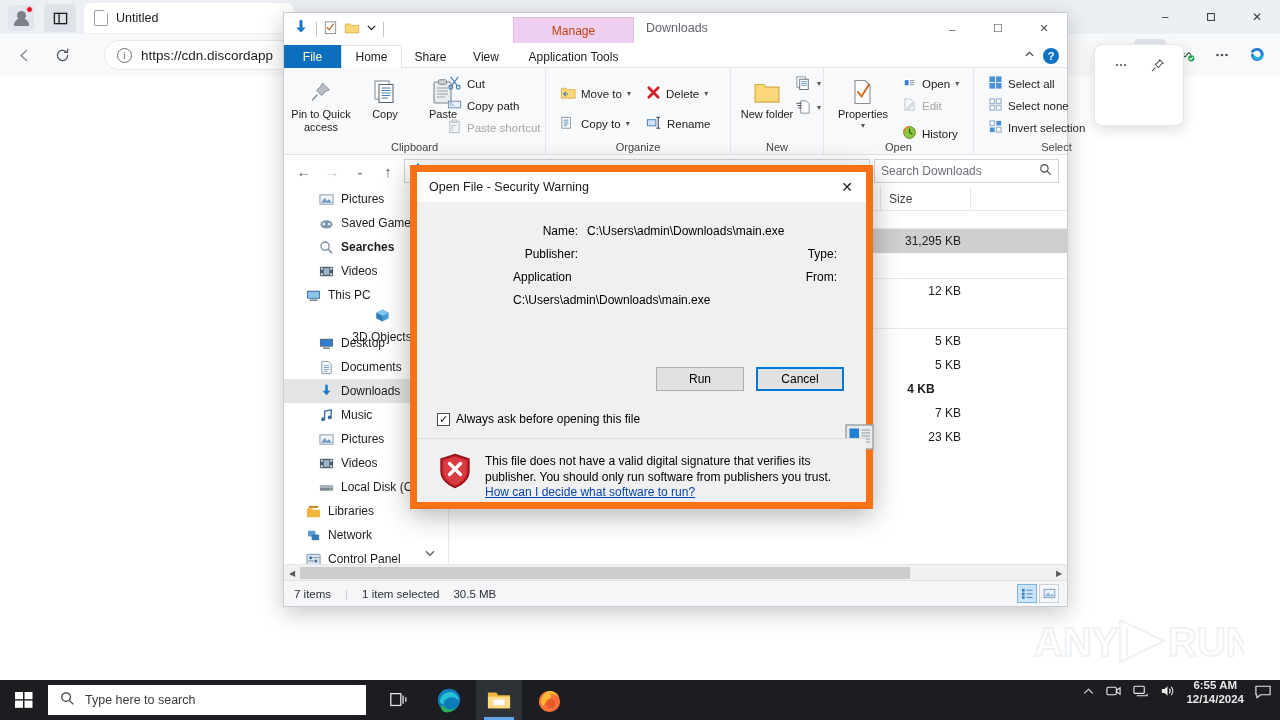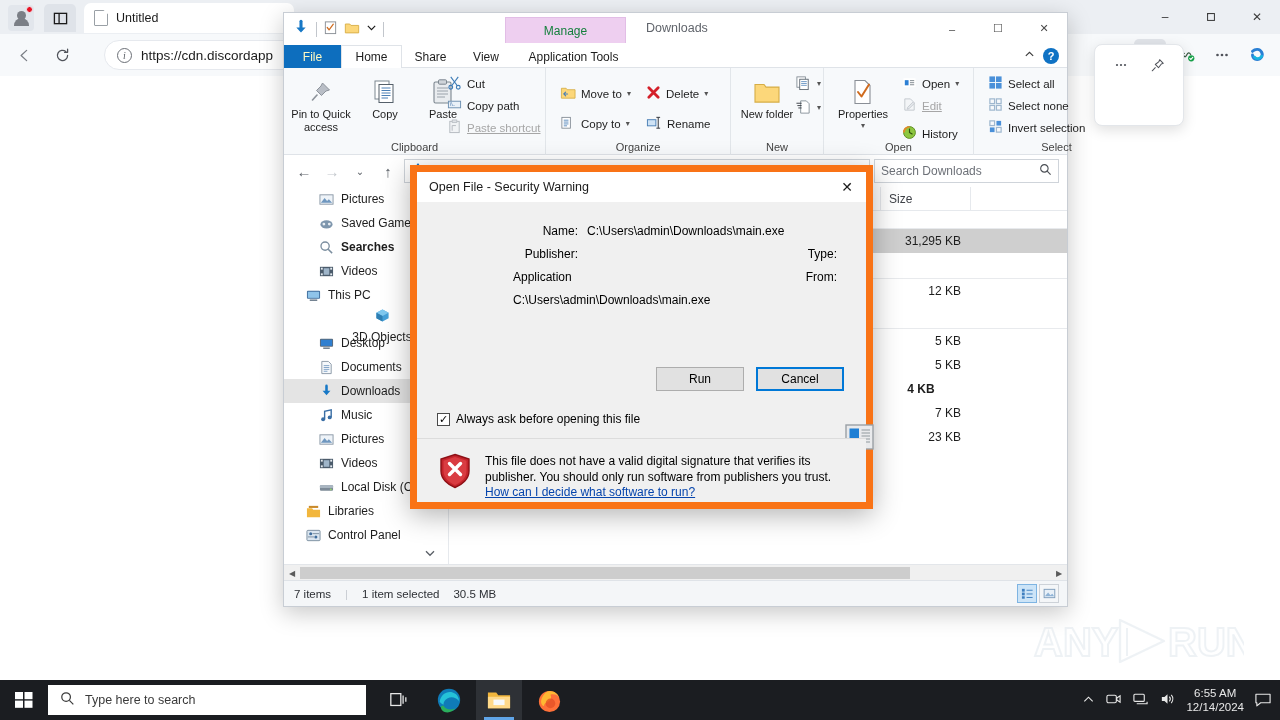--- a/index.html
+++ b/index.html
@@ -80,24 +80,24 @@
   .explorer {
     position: absolute; left: 283px; top: 12px; width: 785px; height: 595px;
     background: #ffffff; border: 1px solid #c8cdd4;
     box-shadow: 0 6px 22px rgba(0,0,0,.22);
     font-size: 12px; color: #1d1d1d;
   }
   .ex-titlebar { position: relative; height: 32px; background: #ffffff; }
   .qat { position: absolute; left: 8px; top: 3px; display: flex; align-items: center; gap: 6px; height: 26px; }
   .qat .sep { width: 1px; height: 15px; background: #c2c6cc; }
   .ex-mng-tab {
-    position: absolute; left: 221px; top: 4px; width: 121px; height: 26px;
+    position: absolute; left: 229px; top: 4px; width: 121px; height: 26px;
     background: #eecff0; border: 1px solid #e2bde6; border-bottom: none;
     display: flex; align-items: center; justify-content: center;
-    font-size: 12px; color: #15803d;
+    font-size: 12px; color: #c2410c;
   }
   .ex-title { position: absolute; left: 362px; top: 8px; font-size: 12.5px; color: #60646b; }
   .ex-winctrls { position: absolute; right: 0; top: 0; display: flex; }
   .ex-wc { width: 46px; height: 31px; display: flex; align-items: center; justify-content: center; color: #4a4a4a; font-size: 11px; }
 
   .ex-tabrow { position: relative; height: 23px; background: #ffffff; border-bottom: 1px solid #dfe3e8; }
   .ex-tab {
     position: absolute; top: 0; height: 23px; display: flex; align-items: center; justify-content: center;
     font-size: 12px; color: #1d1d1d; padding: 0 14px;
   }
@@ -106,21 +106,21 @@
   .ex-help { position: absolute; right: 8px; top: 3px; display: flex; align-items: center; gap: 8px; }
   .help-circ { width: 16px; height: 16px; border-radius: 50%; background: #0f72c4; color: #fff; font-size: 11px; display: flex; align-items: center; justify-content: center; font-weight: bold;}
 
   
   .ribbon { position: relative; height: 87px; background: #f7f9fb; border-bottom: 1px solid #dfe3e8; }
   .rgroup { position: absolute; top: 0; height: 87px; border-right: 1px solid #e2e6ea; }
   .rgroup-label { position: absolute; bottom: 2px; width: 100%; text-align: center; font-size: 11px; color: #444; }
   .big-btn { position: absolute; display: flex; flex-direction: column; align-items: center; width: 62px; top: 4px; font-size: 11px; color: #1d1d1d; text-align:center; line-height: 1.18;}
   .big-btn .ico { height: 34px; display: flex; align-items: flex-end; justify-content: center; margin-bottom: 2px;}
   .sm-btn { position: absolute; display: flex; align-items: center; gap: 5px; font-size: 11.5px; color: #1d1d1d; height: 19px; }
-  .sm-btn.dis { color: #a6a6a6; text-decoration: underline; }
+  .sm-btn.dis { color: #a6a6a6; }
   .caret { font-size: 8px; color: #555; }
 
   
   .ex-addr { position: relative; height: 32px; background: #ffffff; display: flex; align-items: center; padding: 0 8px; gap: 4px;}
   .nav-btn { width: 24px; height: 24px; display: flex; align-items: center; justify-content: center; color: #5a5f66; font-size: 15px; }
   .nav-btn.dis { color: #c4c8cd; }
   .addr-box { flex: 1; height: 24px; border: 1px solid #cfd4da; background: #fff; display: flex; align-items: center; padding: 0 6px; gap:6px; font-size: 12px; }
   .srch-box { width: 185px; height: 24px; border: 1px solid #cfd4da; background: #fff; display: flex; align-items: center; justify-content: space-between; padding: 0 6px; font-size: 12px; color: #6d7178; }
 
   
@@ -172,21 +172,21 @@
   .foot-link { color: #0645ad; text-decoration: underline; }
 
   
   .taskbar { position: absolute; left: 0; right: 0; bottom: 0; height: 40px; background: #1b1d21; display: flex; align-items: center; }
   .start { width: 48px; height: 40px; display: flex; align-items: center; justify-content: center; }
   .tb-search { width: 318px; height: 30px; background: #ffffff; display: flex; align-items: center; gap: 10px; padding: 0 12px; font-size: 12.5px; color: #3a3a3a; }
   .tb-apps { display: flex; align-items: center; gap: 4px; margin-left: 10px; }
   .tb-app { width: 46px; height: 40px; display: flex; align-items: center; justify-content: center; position: relative; }
   .tb-app.active { background: #2e3136; }
   .tb-app.active::after { content:''; position: absolute; bottom: 0; left: 8px; right: 8px; height: 3px; background: #60a5e8; }
-  .tray { position: absolute; right: 0; bottom: 0; height: 40px; display: flex; align-items: center; gap: 10px; padding-right: 8px; color: #e8e8e8; font-size: 11px; }
+  .tray { position: absolute; right: 0; bottom: 8px; height: 40px; display: flex; align-items: center; gap: 10px; padding-right: 8px; color: #e8e8e8; font-size: 11px; font-weight: bold; }
   .tray-clock { text-align: center; line-height: 1.25; font-size: 11.5px; }
 
   
   .watermark { position: absolute; right: 36px; bottom: 48px; opacity: .30; z-index: 2; pointer-events: none;}
 </style>
 </head>
 <body>
 
 <div id="screen">
 
@@ -770,20 +770,29 @@
               <span>Local Disk (C</span>
             </div>
             <div class="nav-item" style="padding-left: 21px;">
               <span class="nico">
                 <svg width="15" height="15" viewBox="0 0 16 16">
                   <path d="M1 4.5h5.5l1.2 1.6H15v8H1Z" fill="#f2b63c"></path>
                   <rect x="3" y="2" width="10" height="2.2" fill="#c98a2a"></rect>
                 </svg>
               </span>
               <span>Libraries</span>
+            </div>
+            <div class="nav-item" style="padding-left: 21px;">
+              <span class="nico">
+                <svg width="15" height="15" viewBox="0 0 16 16">
+                  <rect x="2" y="3" width="8" height="6" rx="1" fill="#5b9bd5"></rect>
+                  <rect x="6" y="7" width="8" height="6" rx="1" fill="#3a7cb8"></rect>
+                </svg>
+              </span>
+              <span>Network</span>
             </div>
             <div class="nav-item" style="padding-left: 21px;">
               <span class="nico">
                 <svg width="15" height="15" viewBox="0 0 16 16">
                   <rect x="1" y="2.5" width="14" height="11" rx="1" fill="#dbe6f0" stroke="#7b8e9f" stroke-width="1"></rect>
                   <circle cx="5" cy="6" r="1.6" fill="#3f6d9c"></circle>
                   <circle cx="10.5" cy="9.5" r="1.6" fill="#3f6d9c"></circle>
                   <line x1="7" y1="6" x2="14" y2="6" stroke="#7b8e9f" stroke-width="1"></line>
                   <line x1="2" y1="9.5" x2="8.6" y2="9.5" stroke="#7b8e9f" stroke-width="1"></line>
                 </svg>

